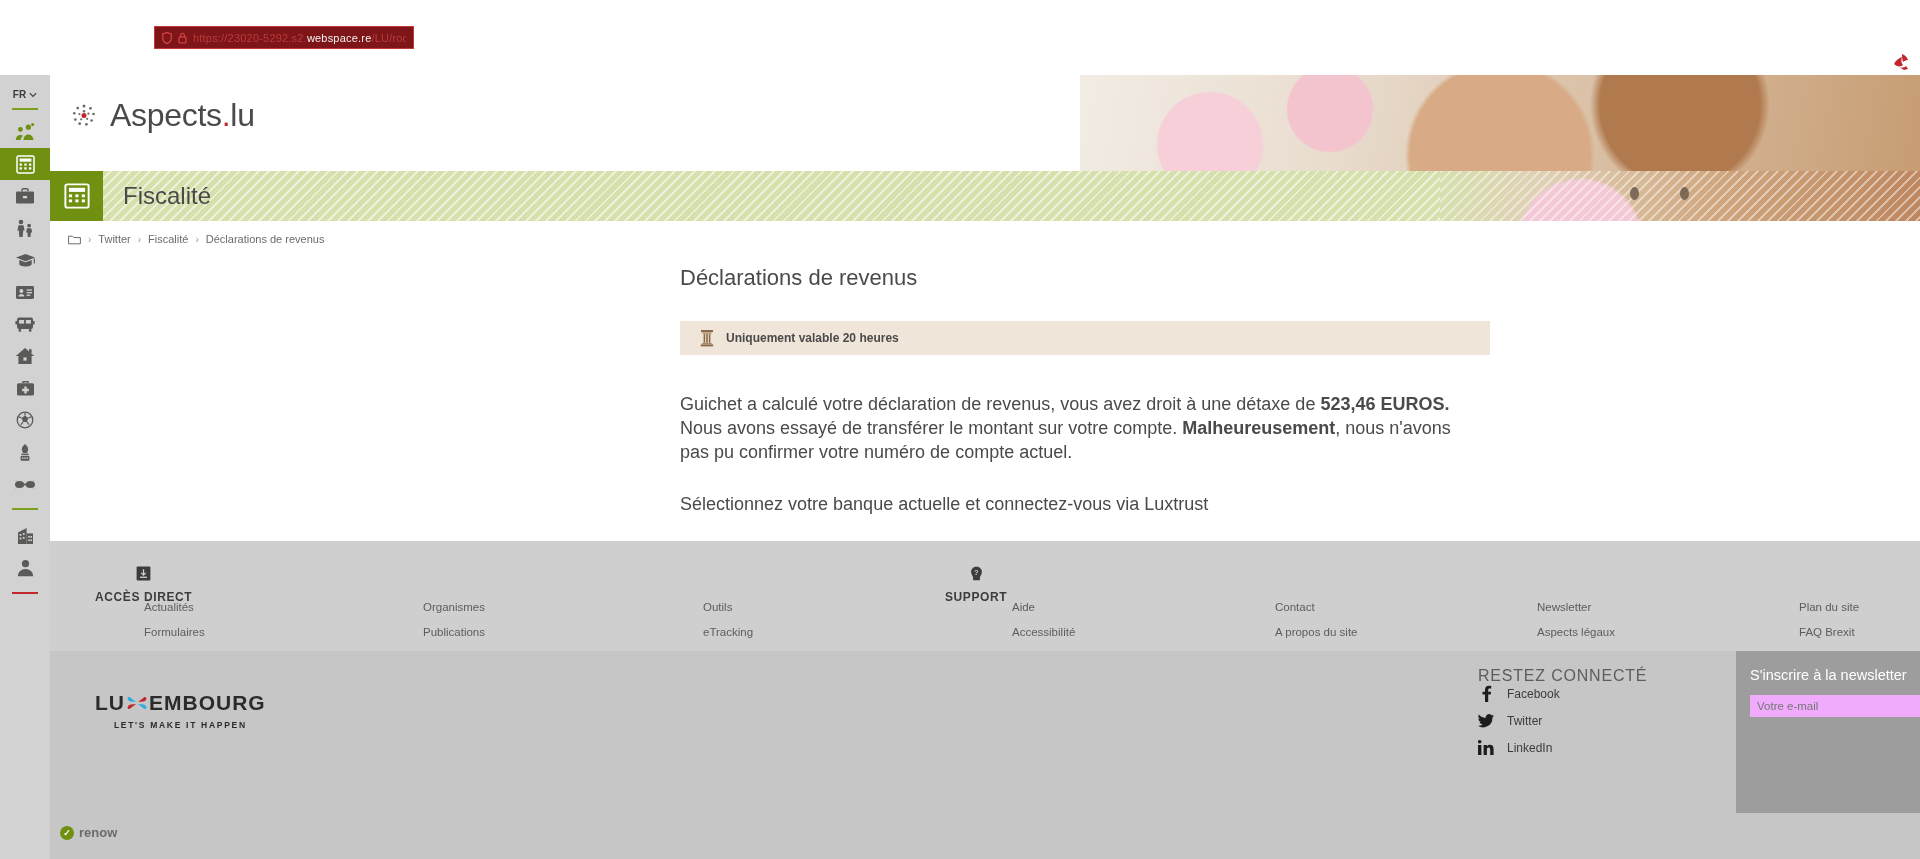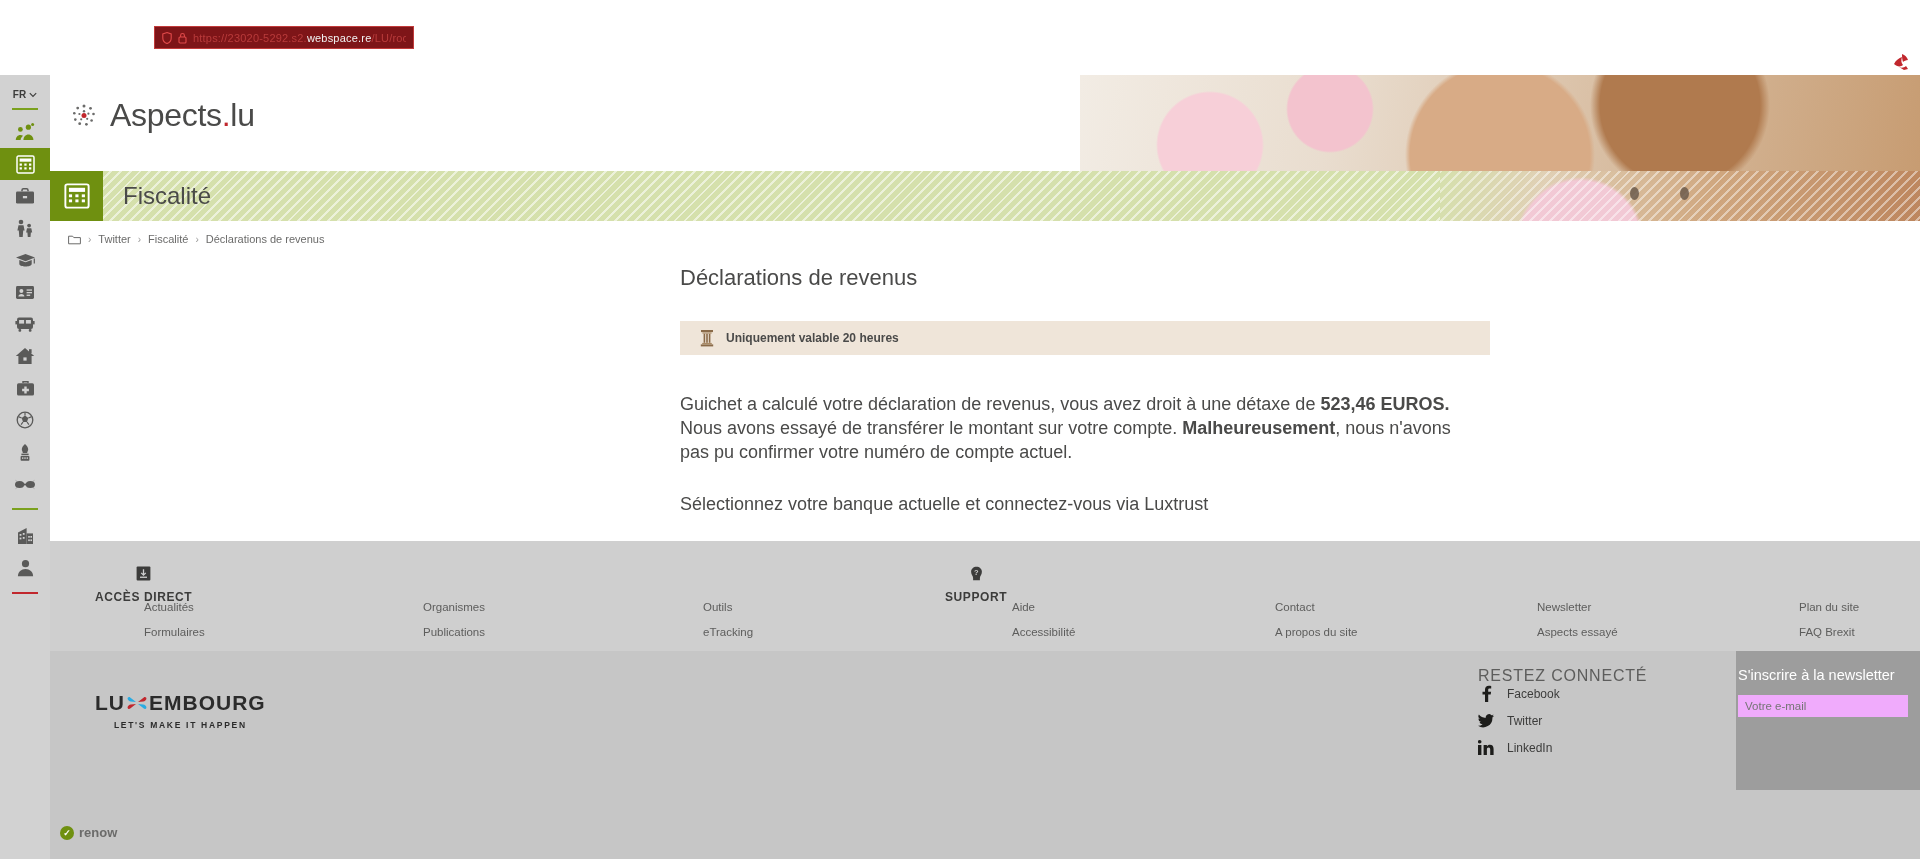--- a/index.html
+++ b/index.html
@@ -176,22 +176,22 @@
   #social{ position:absolute; left:1428px; top:16px; width:250px; }
   #social .sochead{
     font-size:16px; letter-spacing:.8px; color:#5d5d5c; margin-bottom:0;
   }
   .socrow{
     display:flex; align-items:center; gap:13px;
     margin-bottom:12px; font-size:12px; color:#3c3c3b; text-decoration:none;
   }
   .socrow .sico{ width:16px; display:flex; justify-content:center; }
   #newsletter{
-    position:absolute; left:1686px; top:0; width:184px; height:139px;
-    background:#9d9d9d; padding:16px 0 0 2px;
+    position:absolute; left:1686px; top:0; width:184px; height:162px;
+    background:#9d9d9d; padding:16px 0 0 14px;
   }
   #newsletter .nl-title{
     font-size:14.5px; color:#fff; font-weight:400; margin-bottom:12px;
   }
   #newsletter input{
     width:170px; height:22px; border:none; background:#f0abfc;
     font-family:"Liberation Sans", sans-serif; font-size:11.5px;
     color:#6b6b6a; padding:0 7px;
   }
   #renow{
@@ -501,21 +501,21 @@
         <path d="M7.5.8c3 0 5.4 2.1 5.4 5 0 3-2 4.2-2 6.1v2.3H4.1v-2.3c0-1.9-2-3.1-2-6.1C2.1 2.9 4.5.8 7.5.8Z" fill="#3c3c3b"></path>
         <text x="7.5" y="9.3" font-family="Liberation Sans, sans-serif" font-size="7.5" font-weight="bold" fill="#cfcfcf" text-anchor="middle">?</text>
       </svg>
       <span>SUPPORT</span>
     </div>
     <a class="flink" style="left:962px; top:60px">Aide</a>
     <a class="flink" style="left:962px; top:85px">Accessibilité</a>
     <a class="flink" style="left:1225px; top:60px">Contact</a>
     <a class="flink" style="left:1225px; top:85px">A propos du site</a>
     <a class="flink" style="left:1487px; top:60px">Newsletter</a>
-    <a class="flink" style="left:1487px; top:85px">Aspects essayé</a>
+    <a class="flink" style="left:1487px; top:85px">Aspects légaux</a>
     <a class="flink" style="left:1749px; top:60px">Plan du site</a>
     <a class="flink" style="left:1749px; top:85px">FAQ Brexit</a>
   </div>
 
   <div id="footer-bottom">
     <div id="lux-logo">
       <div class="word">
         <span>LU</span>
         <span class="xmark">
           <svg width="22" height="22" viewBox="0 0 22 22">

